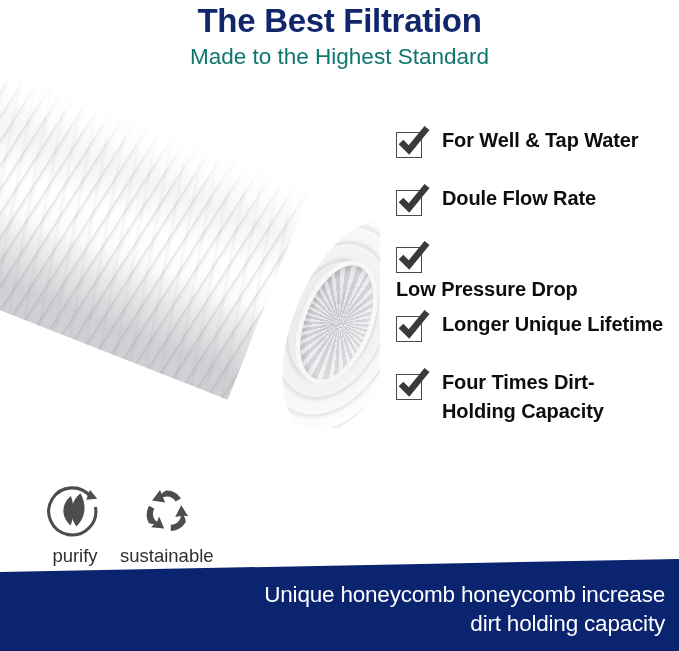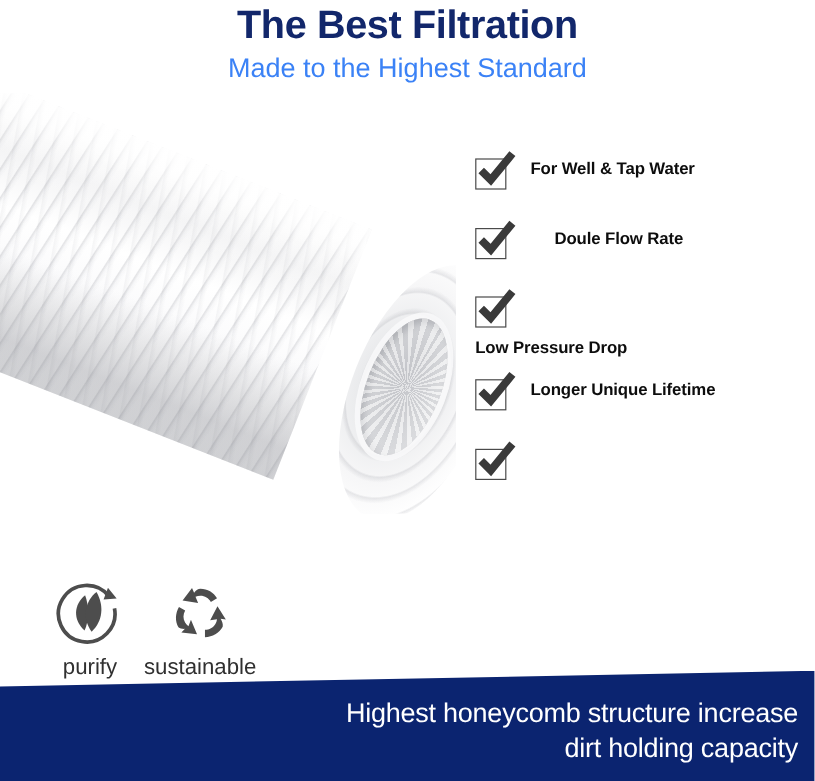--- a/index.html
+++ b/index.html
@@ -29,21 +29,21 @@
     font-size: 33px;
     font-weight: bold;
     letter-spacing: -0.3px;
     color: #12276b;
     line-height: 38px;
     margin: 0;
   }
   .subtitle {
     font-size: 22.5px;
     font-weight: 400;
-    color: #3b82f6;
+    color: #0f766e;
     line-height: 28px;
     margin: 3px 0 0 0;
   }
 
   
   .product {
     position: absolute;
     left: -12px;
     top: 78px;
     width: 392px;
@@ -179,21 +179,21 @@
     position: absolute;
     left: 396px;
     top: 126px;
     width: 272px;
   }
   .feature-row {
     display: flex;
     align-items: flex-start;
     margin-bottom: 24px;
   }
-  .feature-row:nth-child(2) { margin-bottom: 23px; gap: 20px; }
+  .feature-row:nth-child(2) { margin-bottom: 23px; }
   .feature-row:nth-child(3) { margin-bottom: 6px; flex-direction: column; }
   .checkbox {
     position: relative;
     flex: 0 0 auto;
     width: 28px;
     height: 28px;
     margin-top: 6px;
     margin-right: 18px;
   }
   .checkbox .box {
@@ -207,21 +207,21 @@
   }
   .checkbox svg {
     position: absolute;
     left: 1px;
     top: -6px;
     width: 33px;
     height: 33px;
     overflow: visible;
   }
   .feature-text {
-    font-size: 14px;
+    font-size: 20px;
     font-weight: bold;
     color: #0d0d0d;
     line-height: 29px;
     letter-spacing: -0.1px;
   }
 
   
   .badges {
     position: absolute;
     left: 46px;
@@ -333,20 +333,21 @@
     <span class="feature-text">Longer Unique Lifetime</span>
   </div>
 
   <div class="feature-row">
     <span class="checkbox">
       <span class="box"></span>
       <svg viewBox="0 0 33 33">
         <path d="M4 16 L12 24 L30 2" fill="none" stroke="#3a3a3a" stroke-width="6.5" stroke-linecap="butt" stroke-linejoin="miter"></path>
       </svg>
     </span>
+    <span class="feature-text">Four Times Dirt-Holding Capacity</span>
   </div>
 
 </div>
 
 <div class="badges">
 
   <div class="badge">
     <svg class="badge-icon" viewBox="0 0 64 64">
 
       <path d="M49.5 16.5 A26 26 0 1 0 54.5 27.5" fill="none" stroke="#4d4d4d" stroke-width="3.4" stroke-linecap="butt"></path>
@@ -377,16 +378,16 @@
                  C15.5 46.5 13.2 46.2 11.8 45 Z"></path>
       </g>
     </svg>
     <span class="badge-label">sustainable</span>
   </div>
 
 </div>
 
 <div class="banner">
   <div class="banner-text">
-    <div>Highest honeycomb structure increase</div>
+    <div>Unique honeycomb honeycomb increase</div>
     <div>dirt holding capacity</div>
   </div>
 </div>
 
 </body></html>

